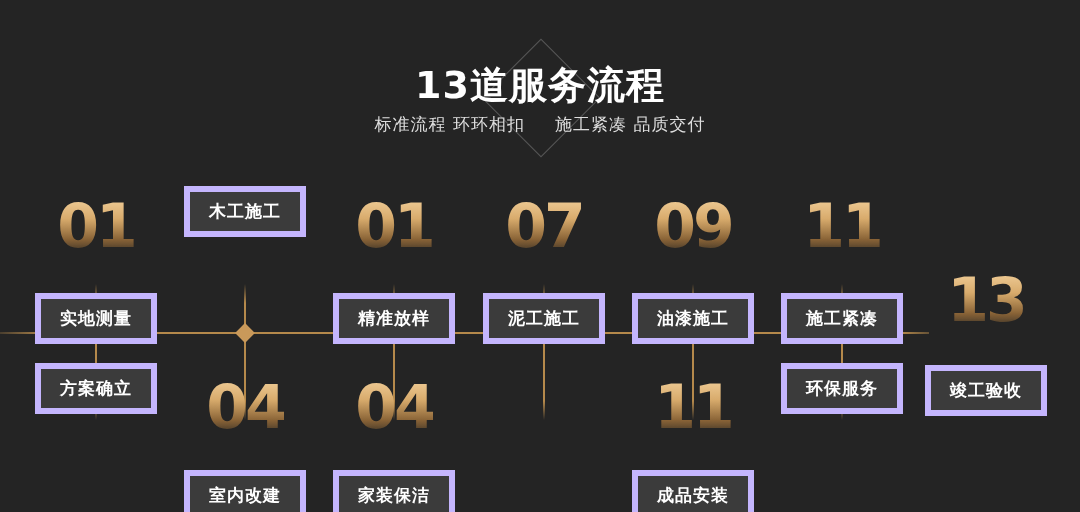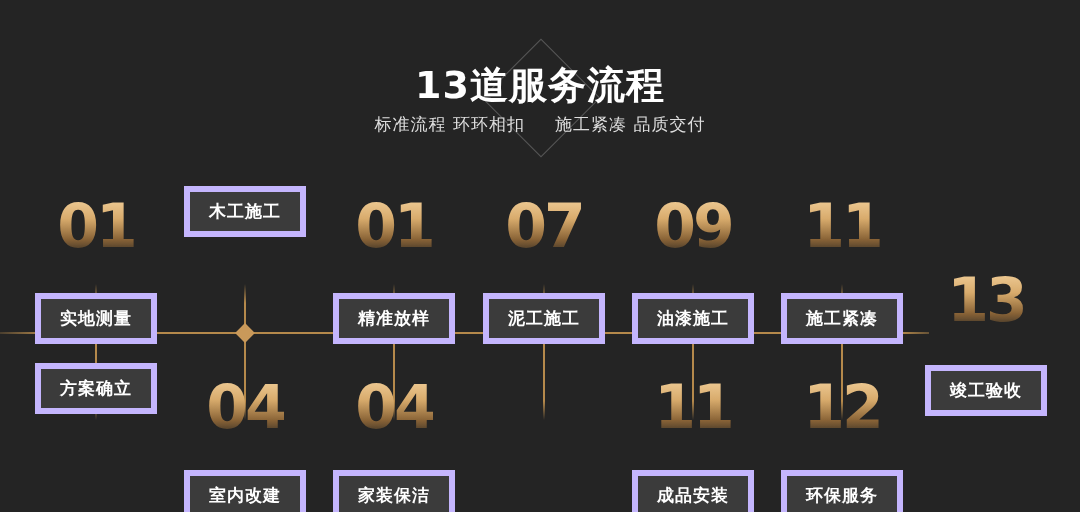--- a/index.html
+++ b/index.html
@@ -131,21 +131,20 @@
   <div class="step row-bottom c5">
     <div class="step-num">11</div>
     <div class="step-box">成品安装</div>
   </div>
 
   <div class="step row-top c6">
     <div class="step-num">11</div>
     <div class="step-box">施工紧凑</div>
   </div>
   <div class="step row-bottom c6">
-    <div class="step-num">12</div>
     <div class="step-box">环保服务</div>
   </div>
 
   <div class="step row-right c7">
     <div class="step-num">13</div>
     <div class="step-box">竣工验收</div>
   </div>
 
 </div>
 

